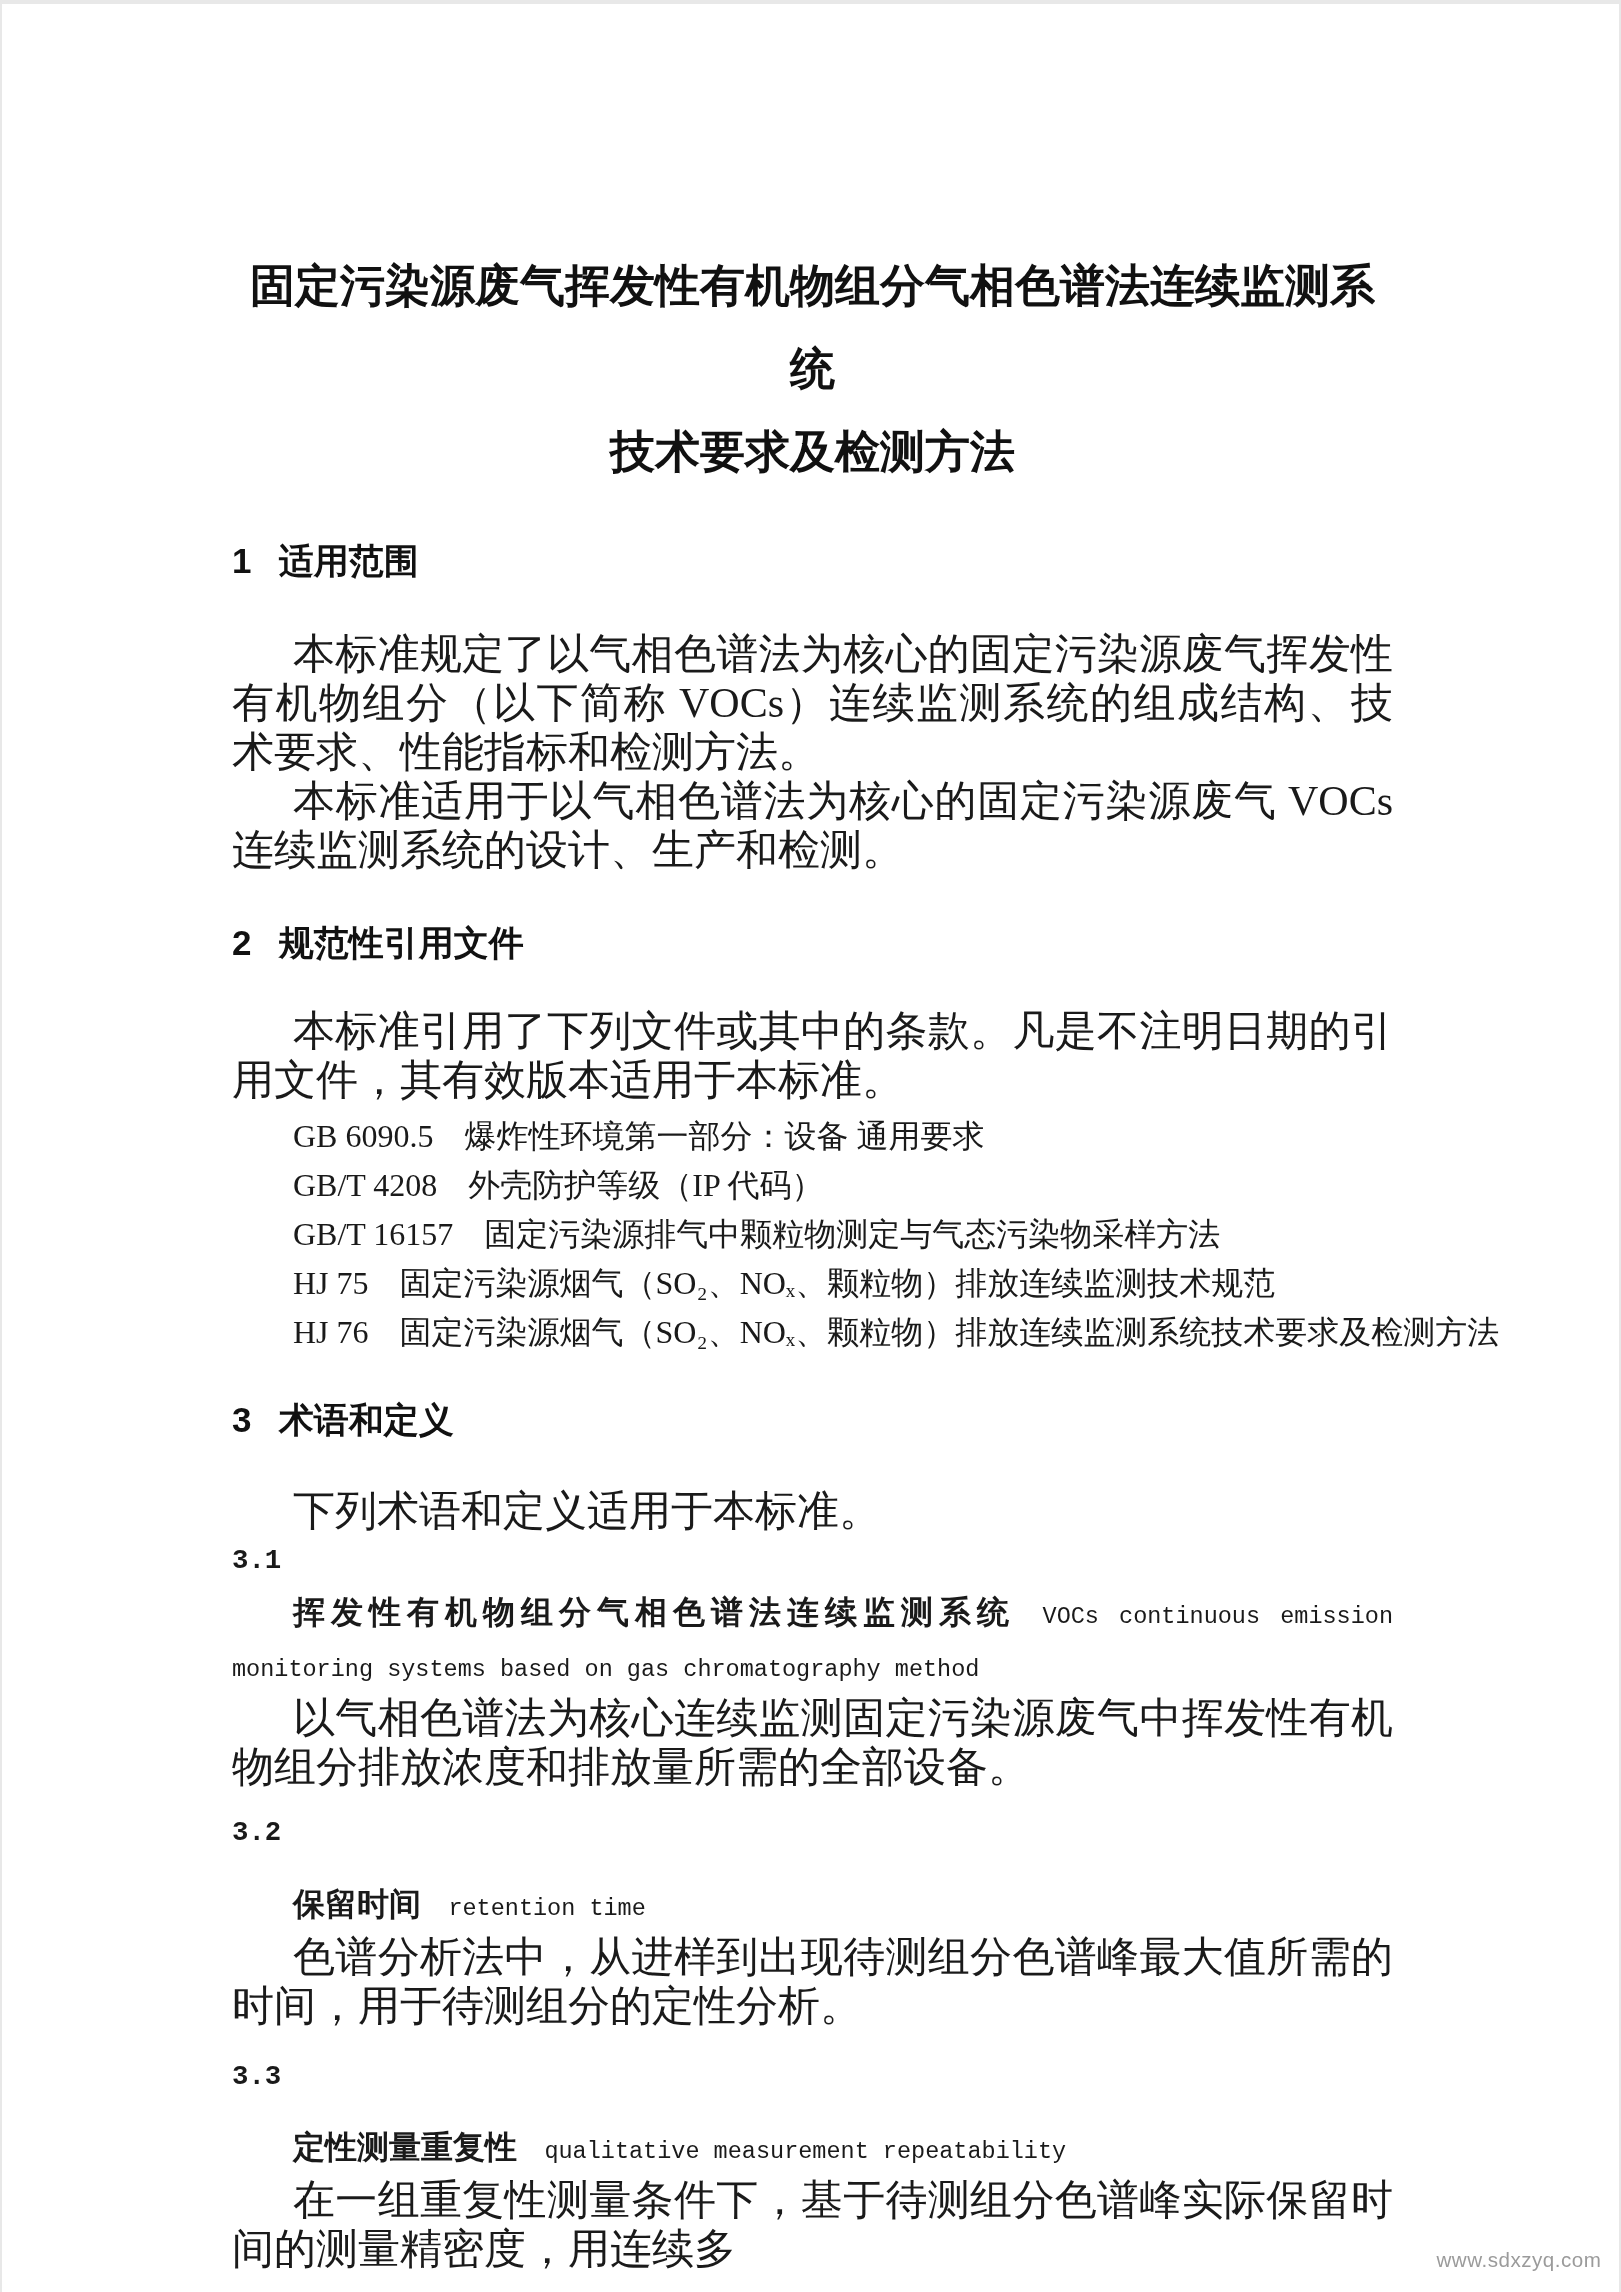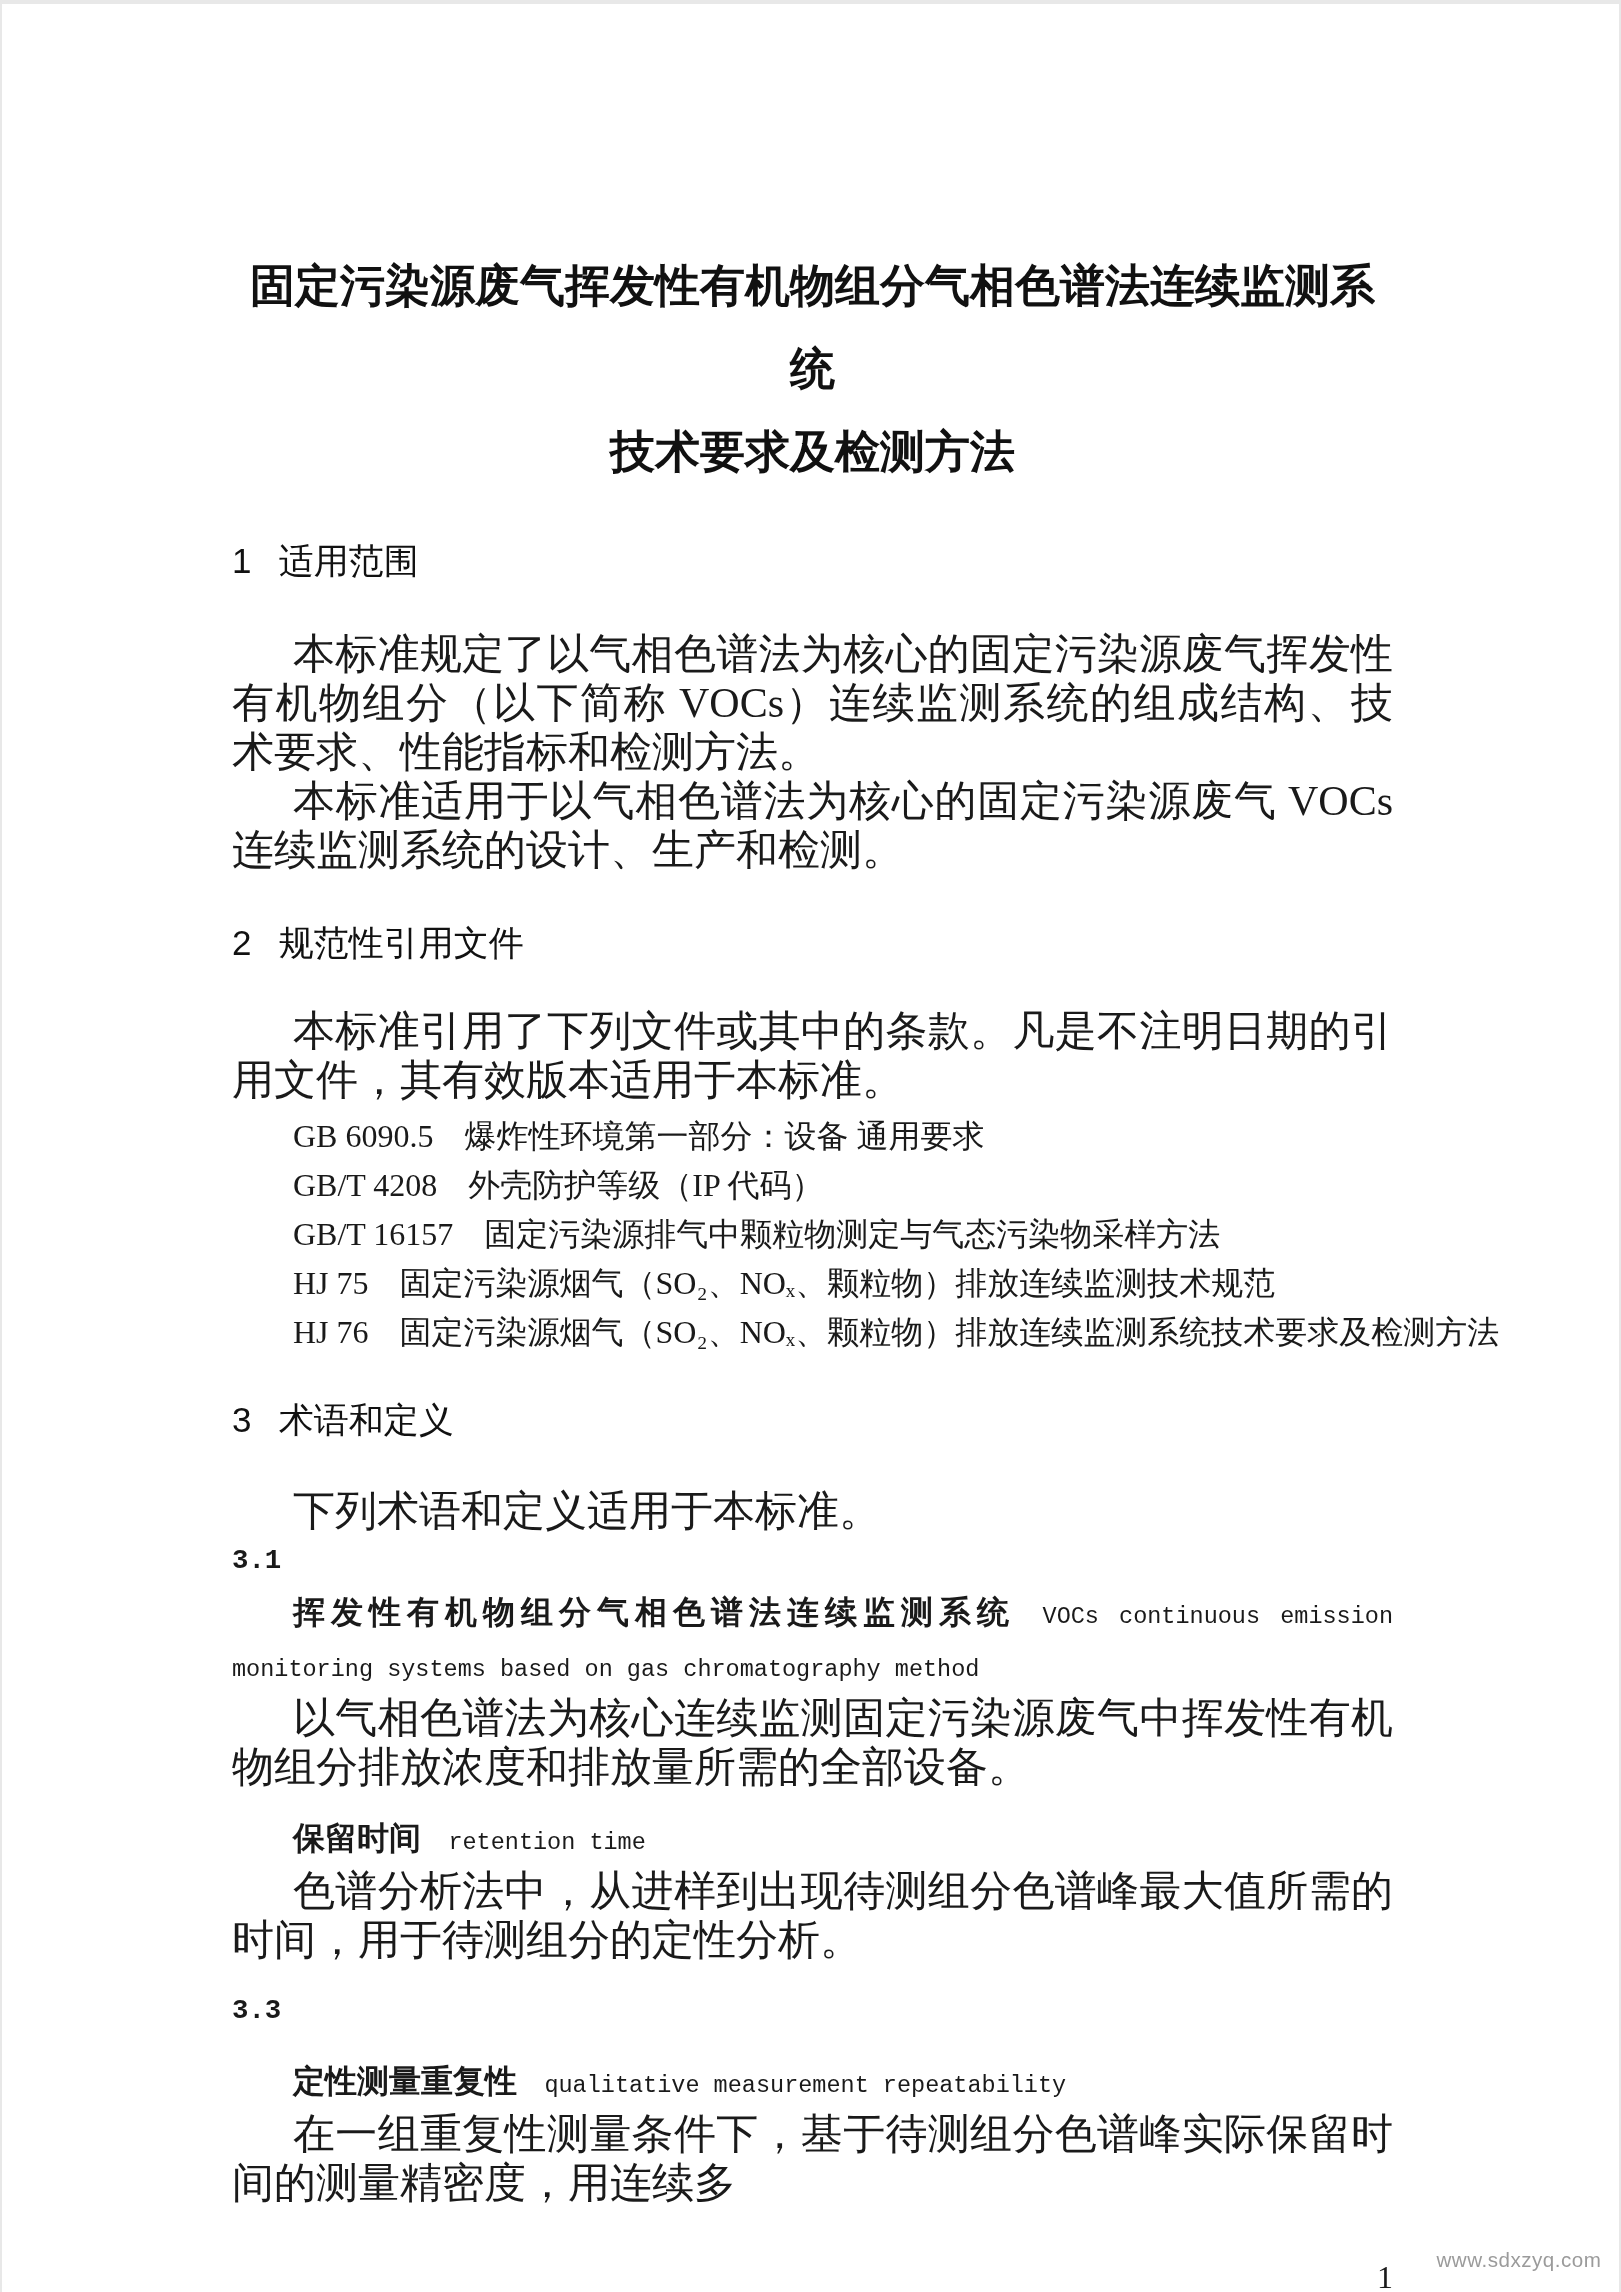--- a/index.html
+++ b/index.html
@@ -21,21 +21,21 @@
     text-align:center;
     font-family:"Liberation Sans","DejaVu Sans",sans-serif;
     font-weight:bold;
     font-size:45px;
     line-height:83px;
     color:#111;
   }
   .sec-heading{
     margin:0;
     font-family:"Liberation Sans","DejaVu Sans",sans-serif;
-    font-weight:normal;
+    font-weight:bold;
     font-size:35px;
     line-height:49px;
     color:#111;
   }
   .sec-heading .sec-label{margin-left:27.4px;}
   .h1{margin-top:43px;}
   .h2{margin-top:43px;}
   .h3{margin-top:38px;}
   .para{
     margin:0;
@@ -145,20 +145,21 @@
       <span class="sec-num">3</span><span class="sec-label">术语和定义</span>
     </h2>
     <p class="para m-s3intro">下列术语和定义适用于本标准。</p>
 
     <p class="term-num m-t1">3.1</p>
     <p class="term-line m-term1">
       <span class="term-cn">挥发性有机物组分气相色谱法连续监测系统</span><span class="term-en">VOCs continuous emission monitoring systems based on gas chromatography method</span>
     </p>
     <p class="para">以气相色谱法为核心连续监测固定污染源废气中挥发性有机物组分排放浓度和排放量所需的全部设备。</p>
 
+    <p class="term-num m-t2">3.2</p>
     <p class="term-line m-term2">
       <span class="term-cn">保留时间</span><span class="term-en">retention time</span>
     </p>
     <p class="para">色谱分析法中，从进样到出现待测组分色谱峰最大值所需的时间，用于待测组分的定性分析。</p>
 
     <p class="term-num m-t3">3.3</p>
     <p class="term-line m-term3">
       <span class="term-cn">定性测量重复性</span><span class="term-en">qualitative measurement repeatability</span>
     </p>
     <p class="para">在一组重复性测量条件下，基于待测组分色谱峰实际保留时间的测量精密度，用连续多</p>

